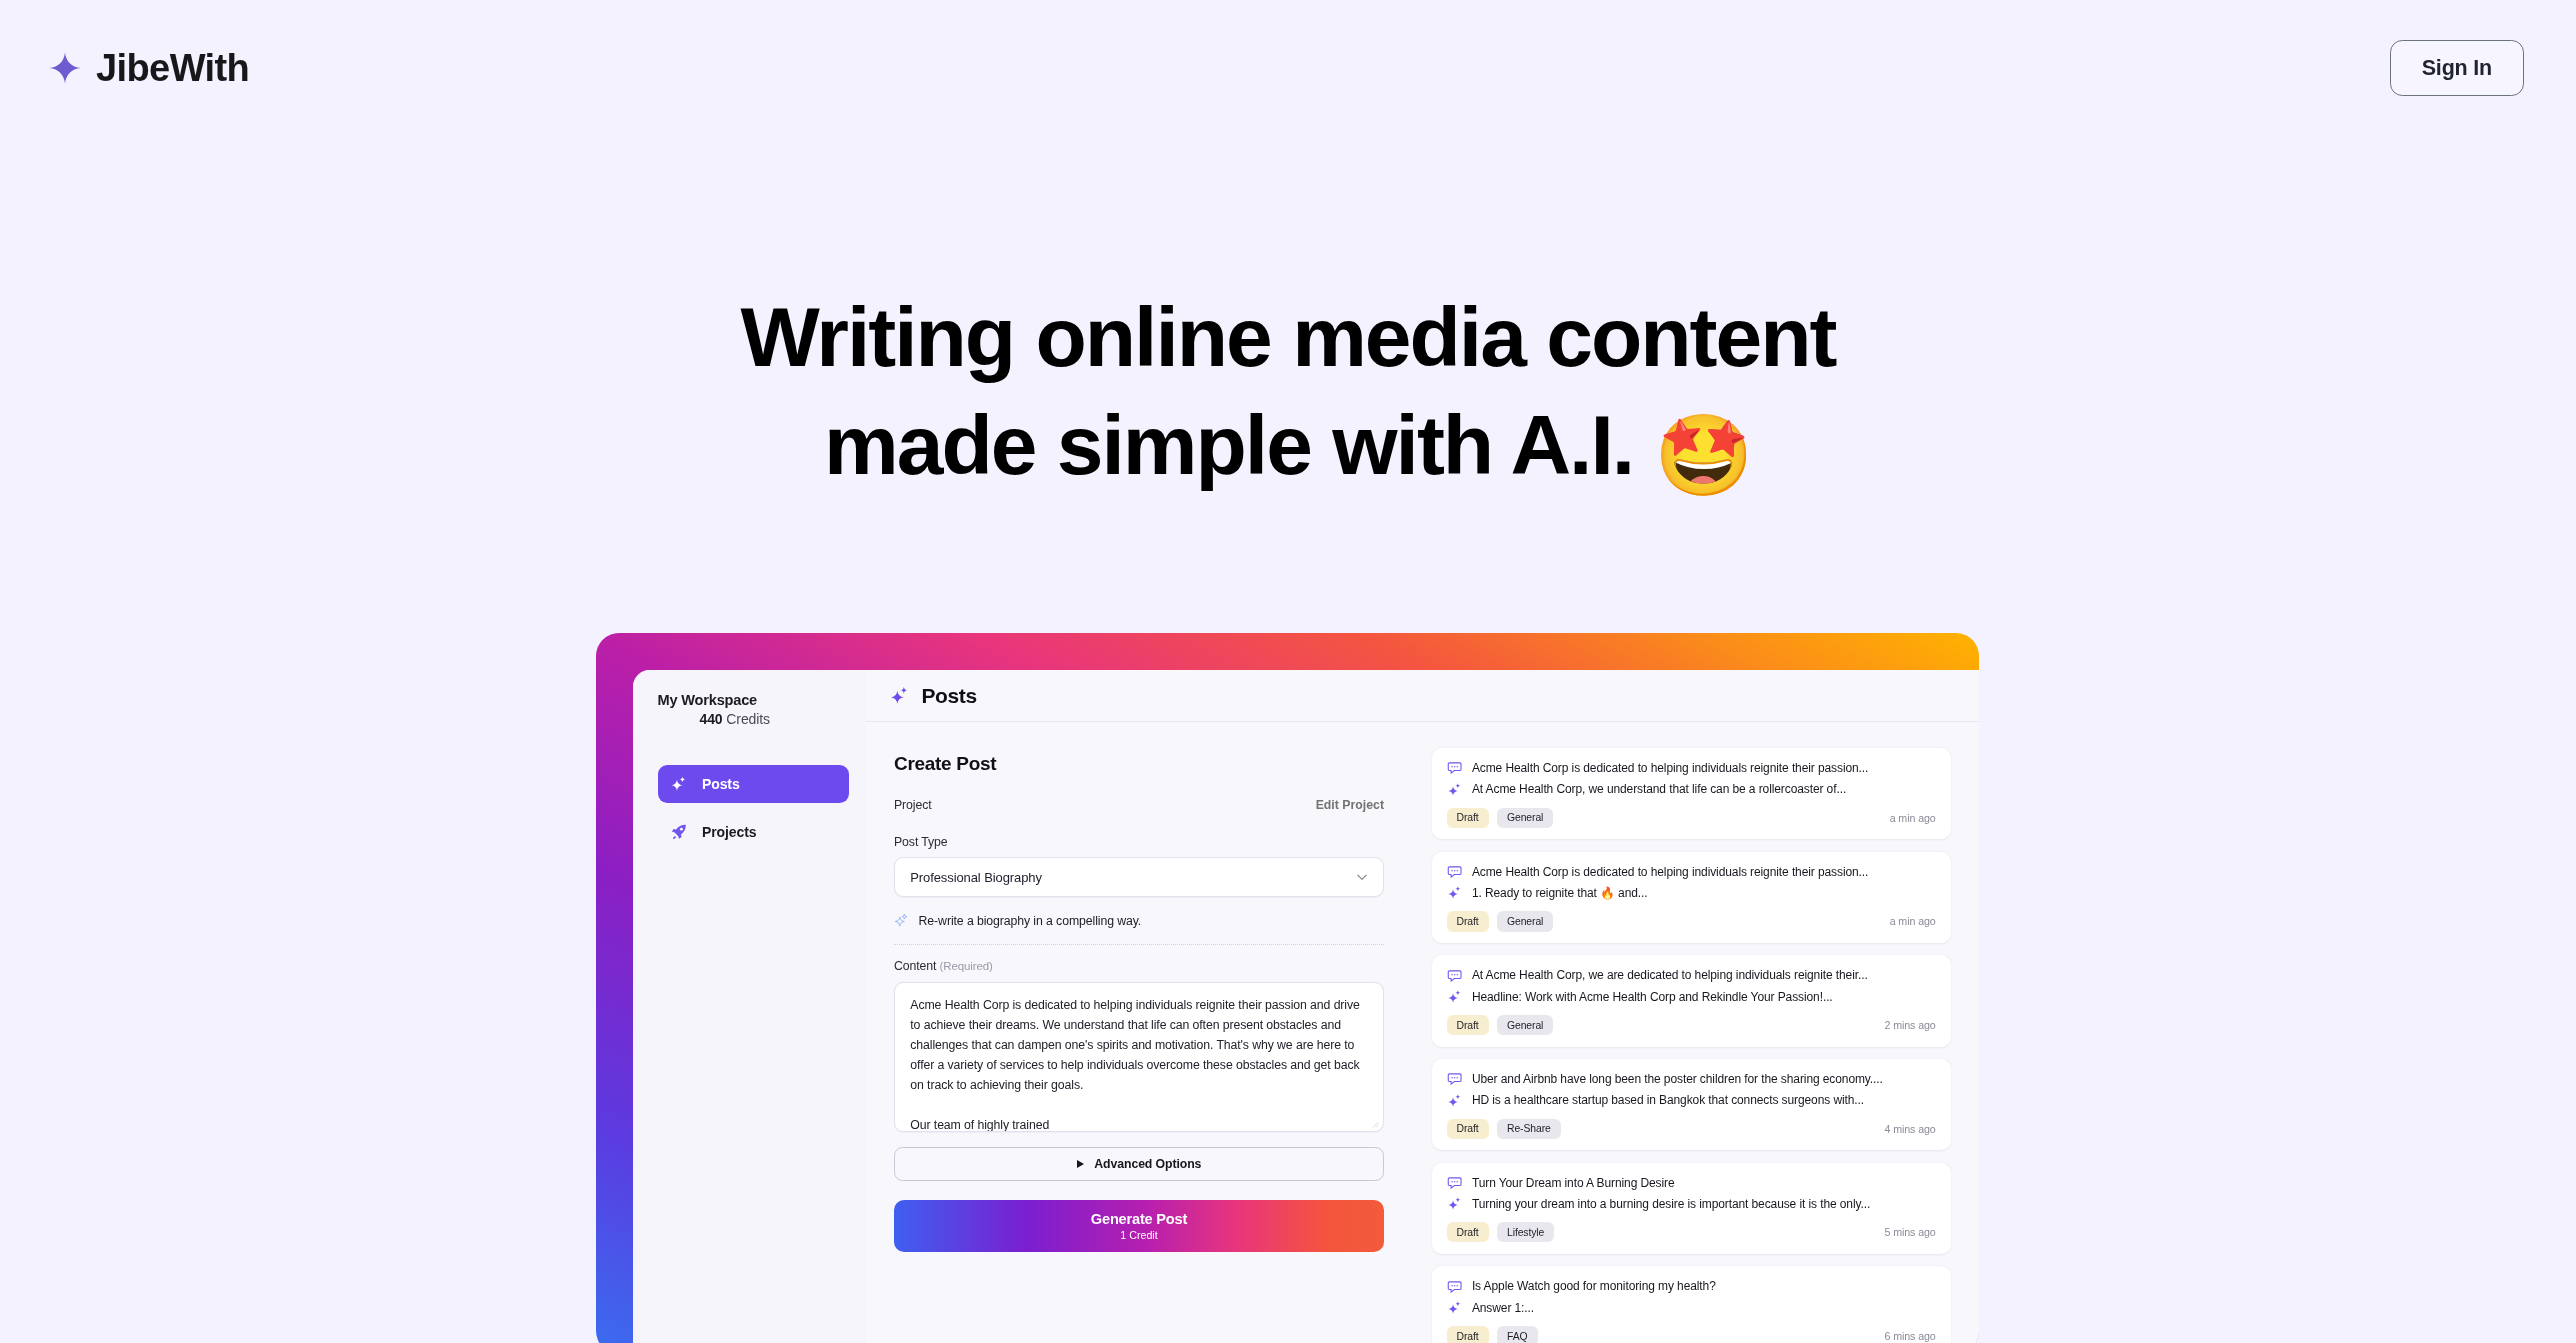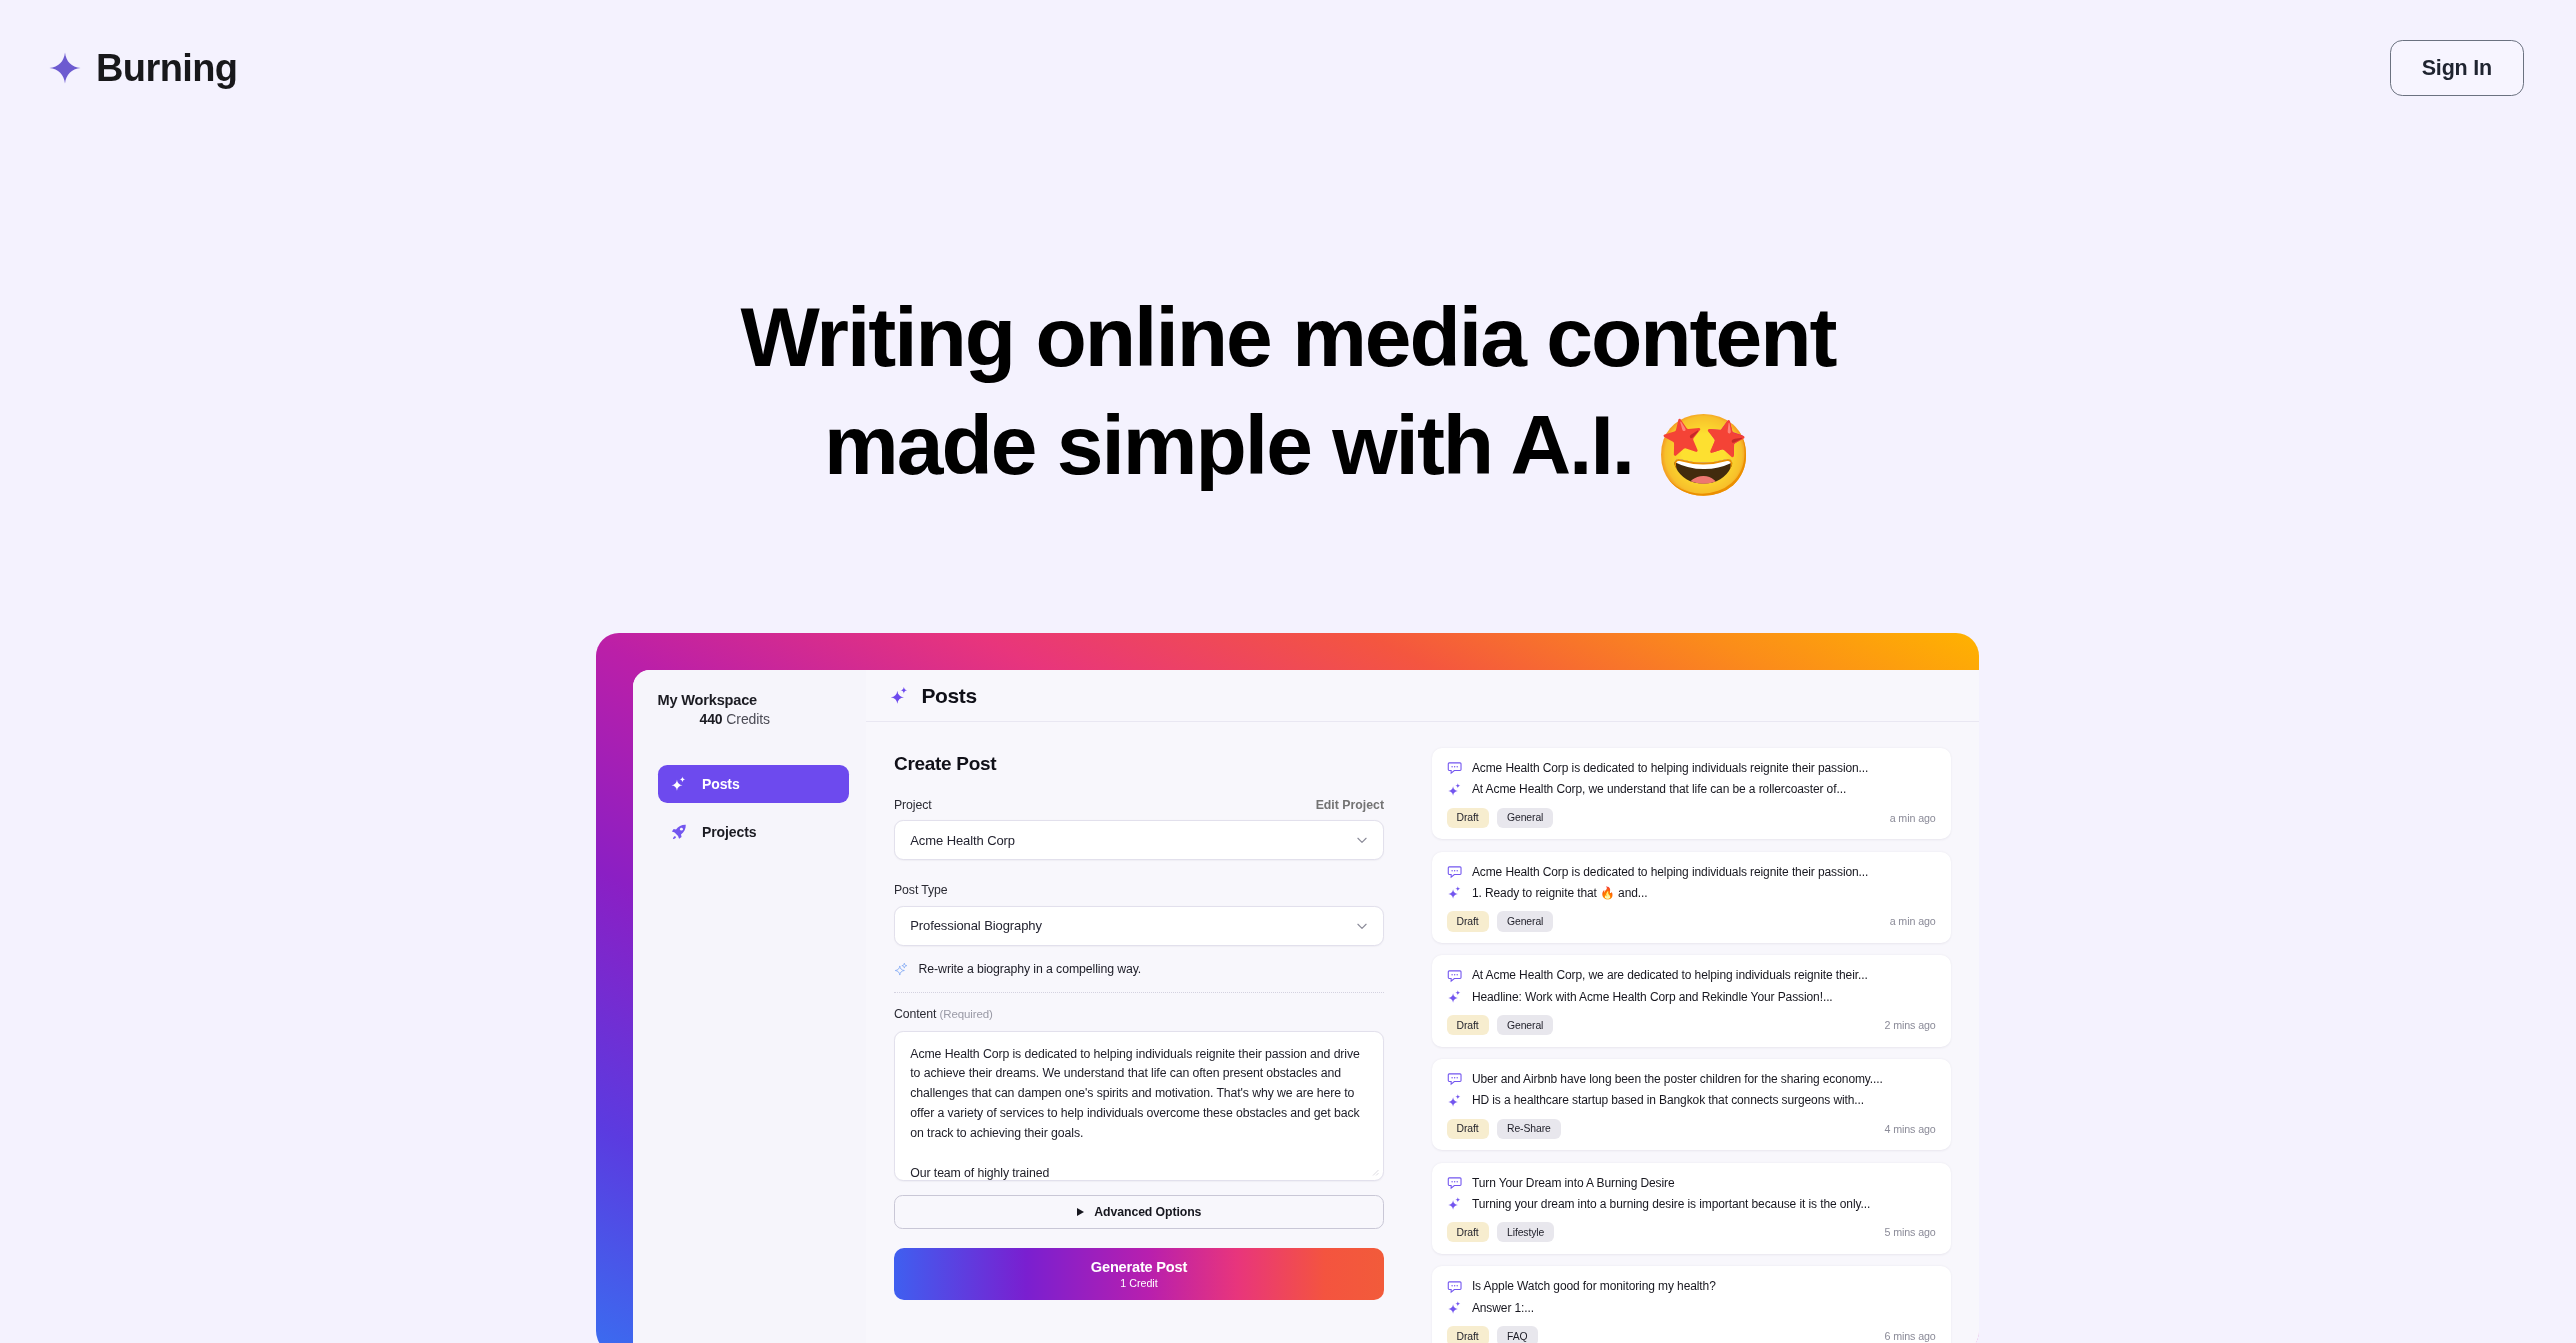--- a/index.html
+++ b/index.html
@@ -183,21 +183,21 @@
 </head>
 <body>
 
 <div class="page">
 
   <div class="topnav">
     <div class="brand">
       <svg class="brand-spark" viewBox="0 0 24 24">
         <path d="M12 1 C12.7 7.4 16.6 11.3 23 12 C16.6 12.7 12.7 16.6 12 23 C11.3 16.6 7.4 12.7 1 12 C7.4 11.3 11.3 7.4 12 1 Z" fill="#6d5bd0"></path>
       </svg>
-      <span class="brand-name">Burning</span>
+      <span class="brand-name">JibeWith</span>
     </div>
     <button class="signin-btn">Sign In</button>
   </div>
 
   <div class="hero">
     <h1>
       <span>Writing online media content</span><br>
       <span>made simple with A.I.</span>
       <span class="hero-emoji">🤩</span>
     </h1>
@@ -243,26 +243,20 @@
         <div class="main-body">
 
           <div class="create">
             <div class="create-title">Create Post</div>
 
             <div class="field">
               <div class="field-row">
                 <span class="field-label">Project</span>
                 <span class="link-edit">Edit Project</span>
               </div>
-              <div class="select">
-                <span class="select-val">Acme Health Corp</span>
-                <svg class="chev" viewBox="0 0 24 24">
-                  <path d="M5 9 L12 16 L19 9" fill="none" stroke="#8b8b99" stroke-width="2" stroke-linecap="round" stroke-linejoin="round"></path>
-                </svg>
-              </div>
             </div>
 
             <div class="field">
               <div class="field-row">
                 <span class="field-label">Post Type</span>
               </div>
               <div class="select">
                 <span class="select-val">Professional Biography</span>
                 <svg class="chev" viewBox="0 0 24 24">
                   <path d="M5 9 L12 16 L19 9" fill="none" stroke="#8b8b99" stroke-width="2" stroke-linecap="round" stroke-linejoin="round"></path>

